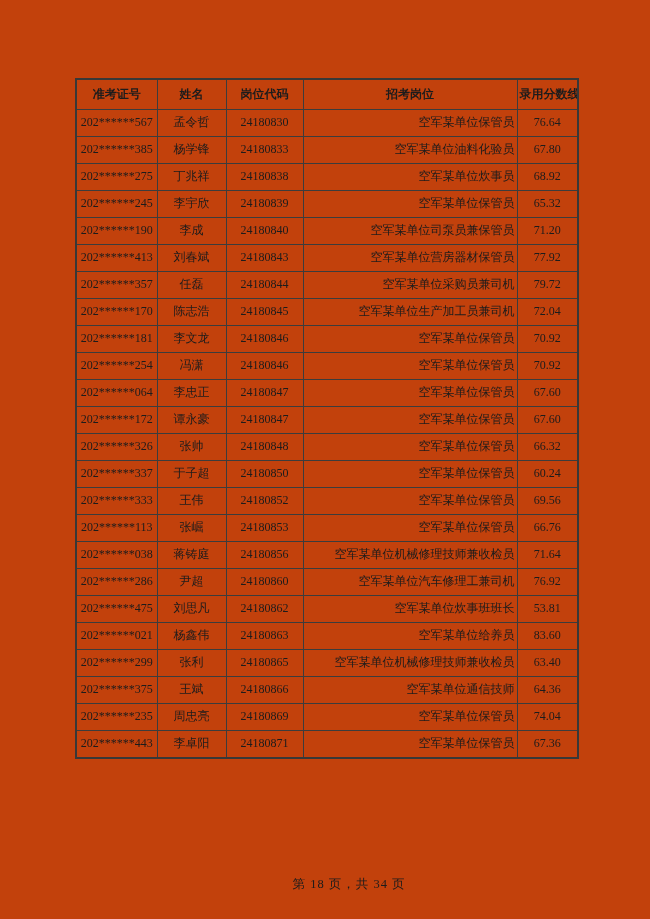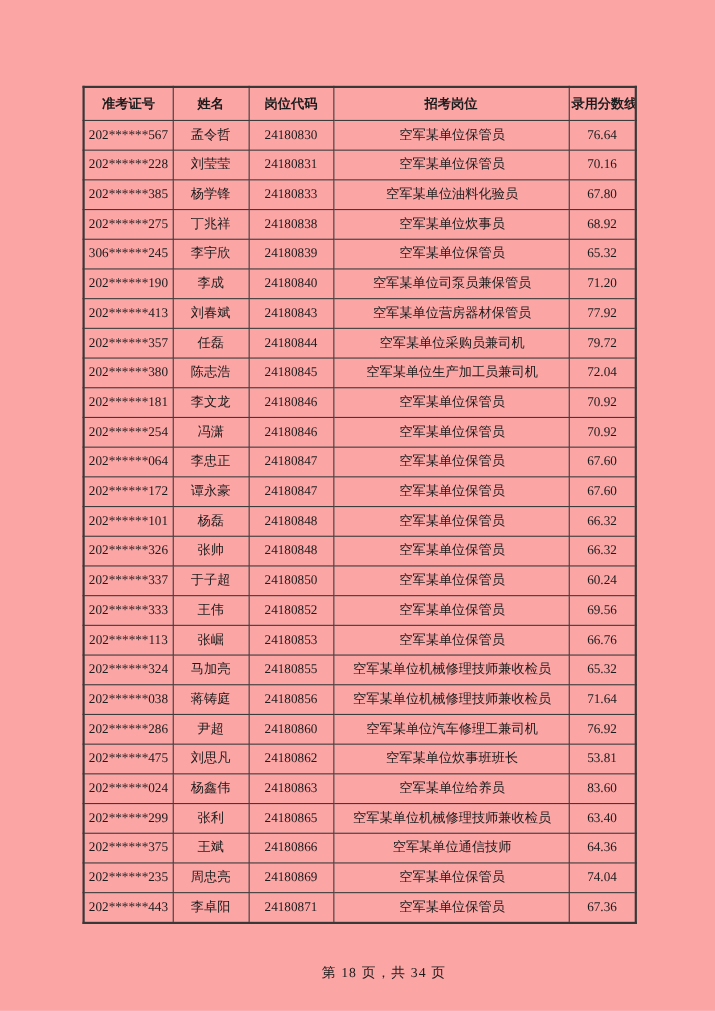--- a/index.html
+++ b/index.html
@@ -4,21 +4,21 @@
 <style>
   html, body {
     margin: 0;
     padding: 0;
     background: #ffffff;
   }
   .page {
     position: relative;
     width: 650px;
     height: 919px;
-    background: #fca5a5;
+    background: #c2410c;
     font-family: "Liberation Serif", "DejaVu Serif", serif;
     color: #1c1c1c;
     overflow: hidden;
   }
   table.score-table {
     position: absolute;
     top: 78px;
     left: 75px;
     width: 502px;
     border-collapse: collapse;
@@ -39,21 +39,21 @@
   table.score-table th {
     height: 29px;
     font-weight: bold;
     font-size: 12px;
   }
   table.score-table td {
     height: 26px;
     font-weight: normal;
   }
   table.score-table td.left {
-    text-align: center;
+    text-align: right;
     padding-left: 4px;
   }
   col.c-ticket   { width: 81px; }
   col.c-name     { width: 69px; }
   col.c-code     { width: 77px; }
   col.c-position { width: 214px; }
   col.c-score    { width: 61px; }
   .footer {
     position: absolute;
     top: 876px;
@@ -90,42 +90,35 @@
     </thead>
     <tbody id="table-body">
         <tr>
           <td>202******567</td>
           <td>孟令哲</td>
           <td>24180830</td>
           <td class="left">空军某单位保管员</td>
           <td>76.64</td>
         </tr>
         <tr>
-          <td>202******228</td>
-          <td>刘莹莹</td>
-          <td>24180831</td>
-          <td class="left">空军某单位保管员</td>
-          <td>70.16</td>
-        </tr>
-        <tr>
           <td>202******385</td>
           <td>杨学锋</td>
           <td>24180833</td>
           <td class="left">空军某单位油料化验员</td>
           <td>67.80</td>
         </tr>
         <tr>
           <td>202******275</td>
           <td>丁兆祥</td>
           <td>24180838</td>
           <td class="left">空军某单位炊事员</td>
           <td>68.92</td>
         </tr>
         <tr>
-          <td>306******245</td>
+          <td>202******245</td>
           <td>李宇欣</td>
           <td>24180839</td>
           <td class="left">空军某单位保管员</td>
           <td>65.32</td>
         </tr>
         <tr>
           <td>202******190</td>
           <td>李成</td>
           <td>24180840</td>
           <td class="left">空军某单位司泵员兼保管员</td>
@@ -139,21 +132,21 @@
           <td>77.92</td>
         </tr>
         <tr>
           <td>202******357</td>
           <td>任磊</td>
           <td>24180844</td>
           <td class="left">空军某单位采购员兼司机</td>
           <td>79.72</td>
         </tr>
         <tr>
-          <td>202******380</td>
+          <td>202******170</td>
           <td>陈志浩</td>
           <td>24180845</td>
           <td class="left">空军某单位生产加工员兼司机</td>
           <td>72.04</td>
         </tr>
         <tr>
           <td>202******181</td>
           <td>李文龙</td>
           <td>24180846</td>
           <td class="left">空军某单位保管员</td>
@@ -174,27 +167,20 @@
           <td>67.60</td>
         </tr>
         <tr>
           <td>202******172</td>
           <td>谭永豪</td>
           <td>24180847</td>
           <td class="left">空军某单位保管员</td>
           <td>67.60</td>
         </tr>
         <tr>
-          <td>202******101</td>
-          <td>杨磊</td>
-          <td>24180848</td>
-          <td class="left">空军某单位保管员</td>
-          <td>66.32</td>
-        </tr>
-        <tr>
           <td>202******326</td>
           <td>张帅</td>
           <td>24180848</td>
           <td class="left">空军某单位保管员</td>
           <td>66.32</td>
         </tr>
         <tr>
           <td>202******337</td>
           <td>于子超</td>
           <td>24180850</td>
@@ -207,27 +193,20 @@
           <td>24180852</td>
           <td class="left">空军某单位保管员</td>
           <td>69.56</td>
         </tr>
         <tr>
           <td>202******113</td>
           <td>张崛</td>
           <td>24180853</td>
           <td class="left">空军某单位保管员</td>
           <td>66.76</td>
-        </tr>
-        <tr>
-          <td>202******324</td>
-          <td>马加亮</td>
-          <td>24180855</td>
-          <td class="left">空军某单位机械修理技师兼收检员</td>
-          <td>65.32</td>
         </tr>
         <tr>
           <td>202******038</td>
           <td>蒋铸庭</td>
           <td>24180856</td>
           <td class="left">空军某单位机械修理技师兼收检员</td>
           <td>71.64</td>
         </tr>
         <tr>
           <td>202******286</td>
@@ -237,21 +216,21 @@
           <td>76.92</td>
         </tr>
         <tr>
           <td>202******475</td>
           <td>刘思凡</td>
           <td>24180862</td>
           <td class="left">空军某单位炊事班班长</td>
           <td>53.81</td>
         </tr>
         <tr>
-          <td>202******024</td>
+          <td>202******021</td>
           <td>杨鑫伟</td>
           <td>24180863</td>
           <td class="left">空军某单位给养员</td>
           <td>83.60</td>
         </tr>
         <tr>
           <td>202******299</td>
           <td>张利</td>
           <td>24180865</td>
           <td class="left">空军某单位机械修理技师兼收检员</td>

